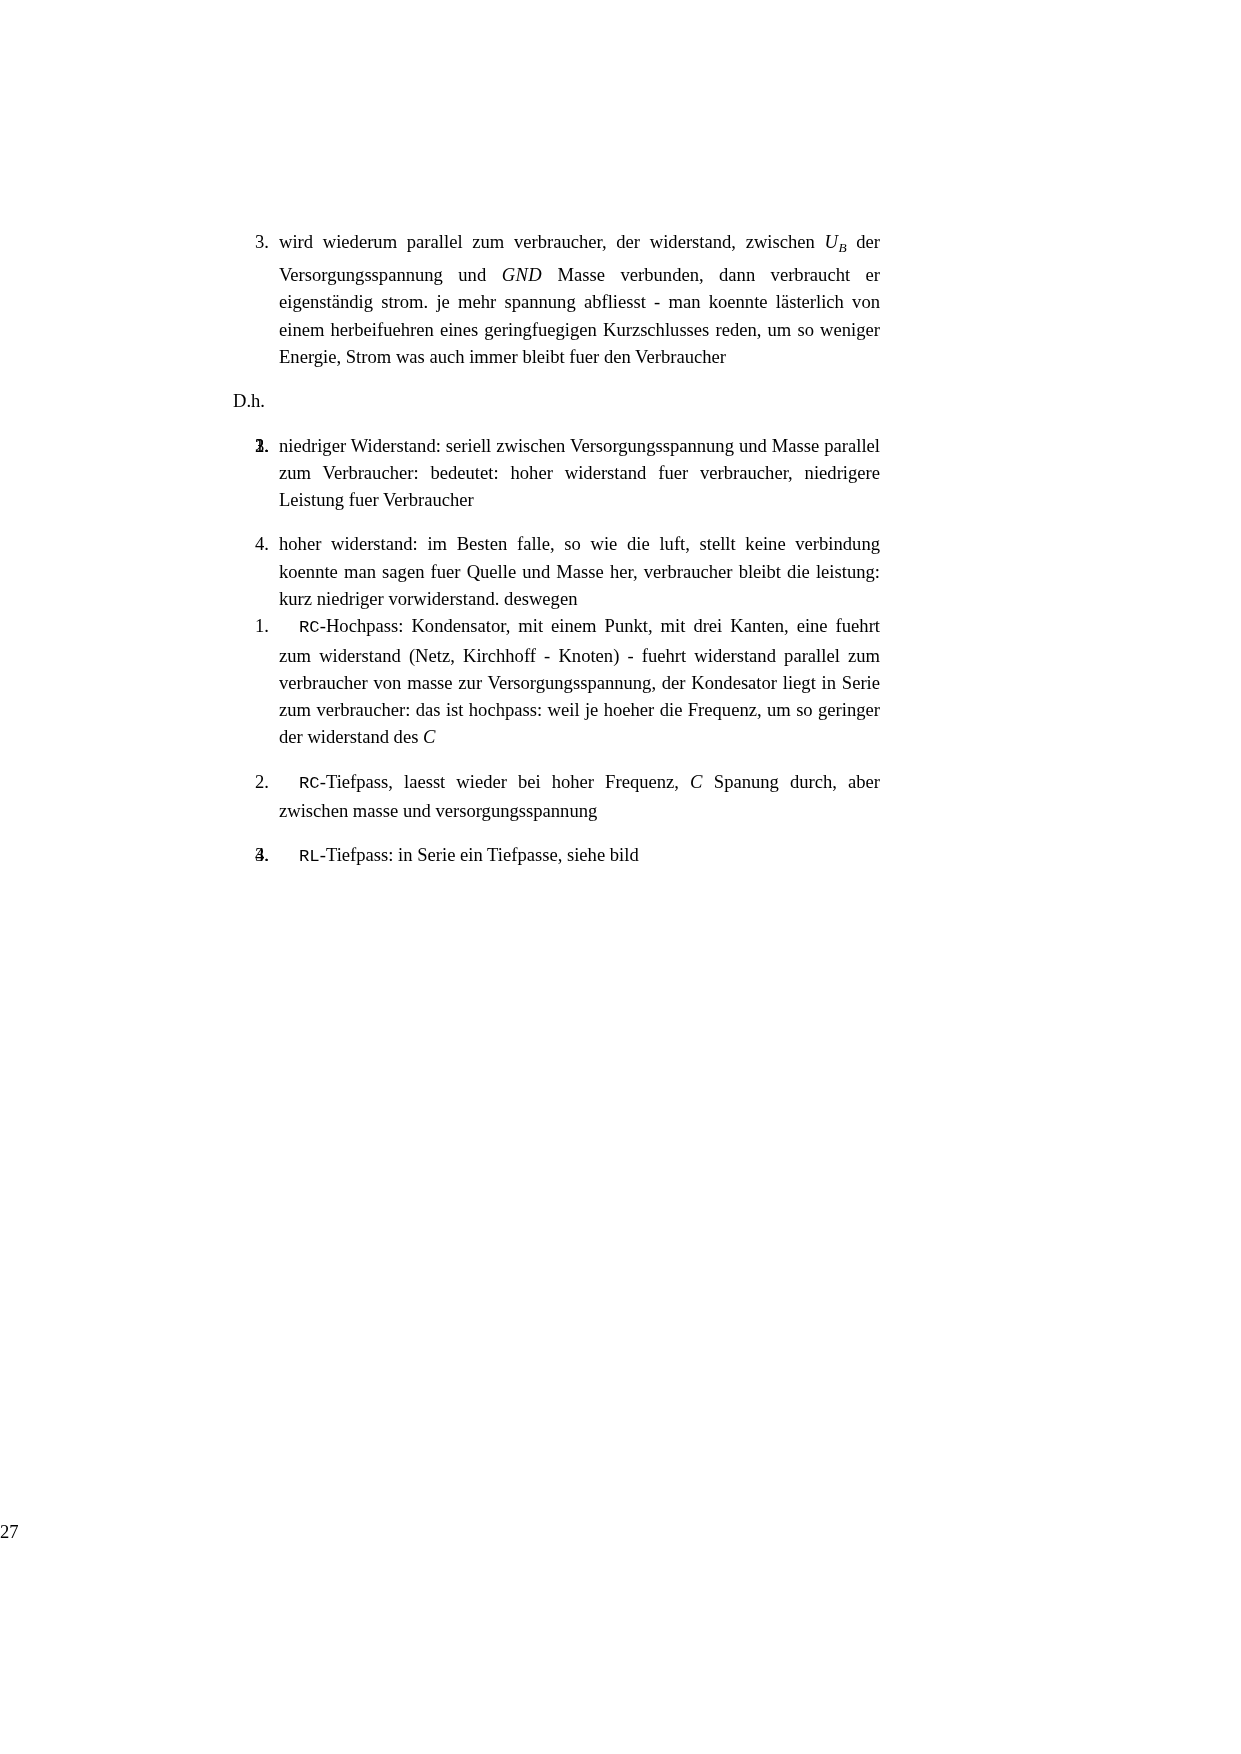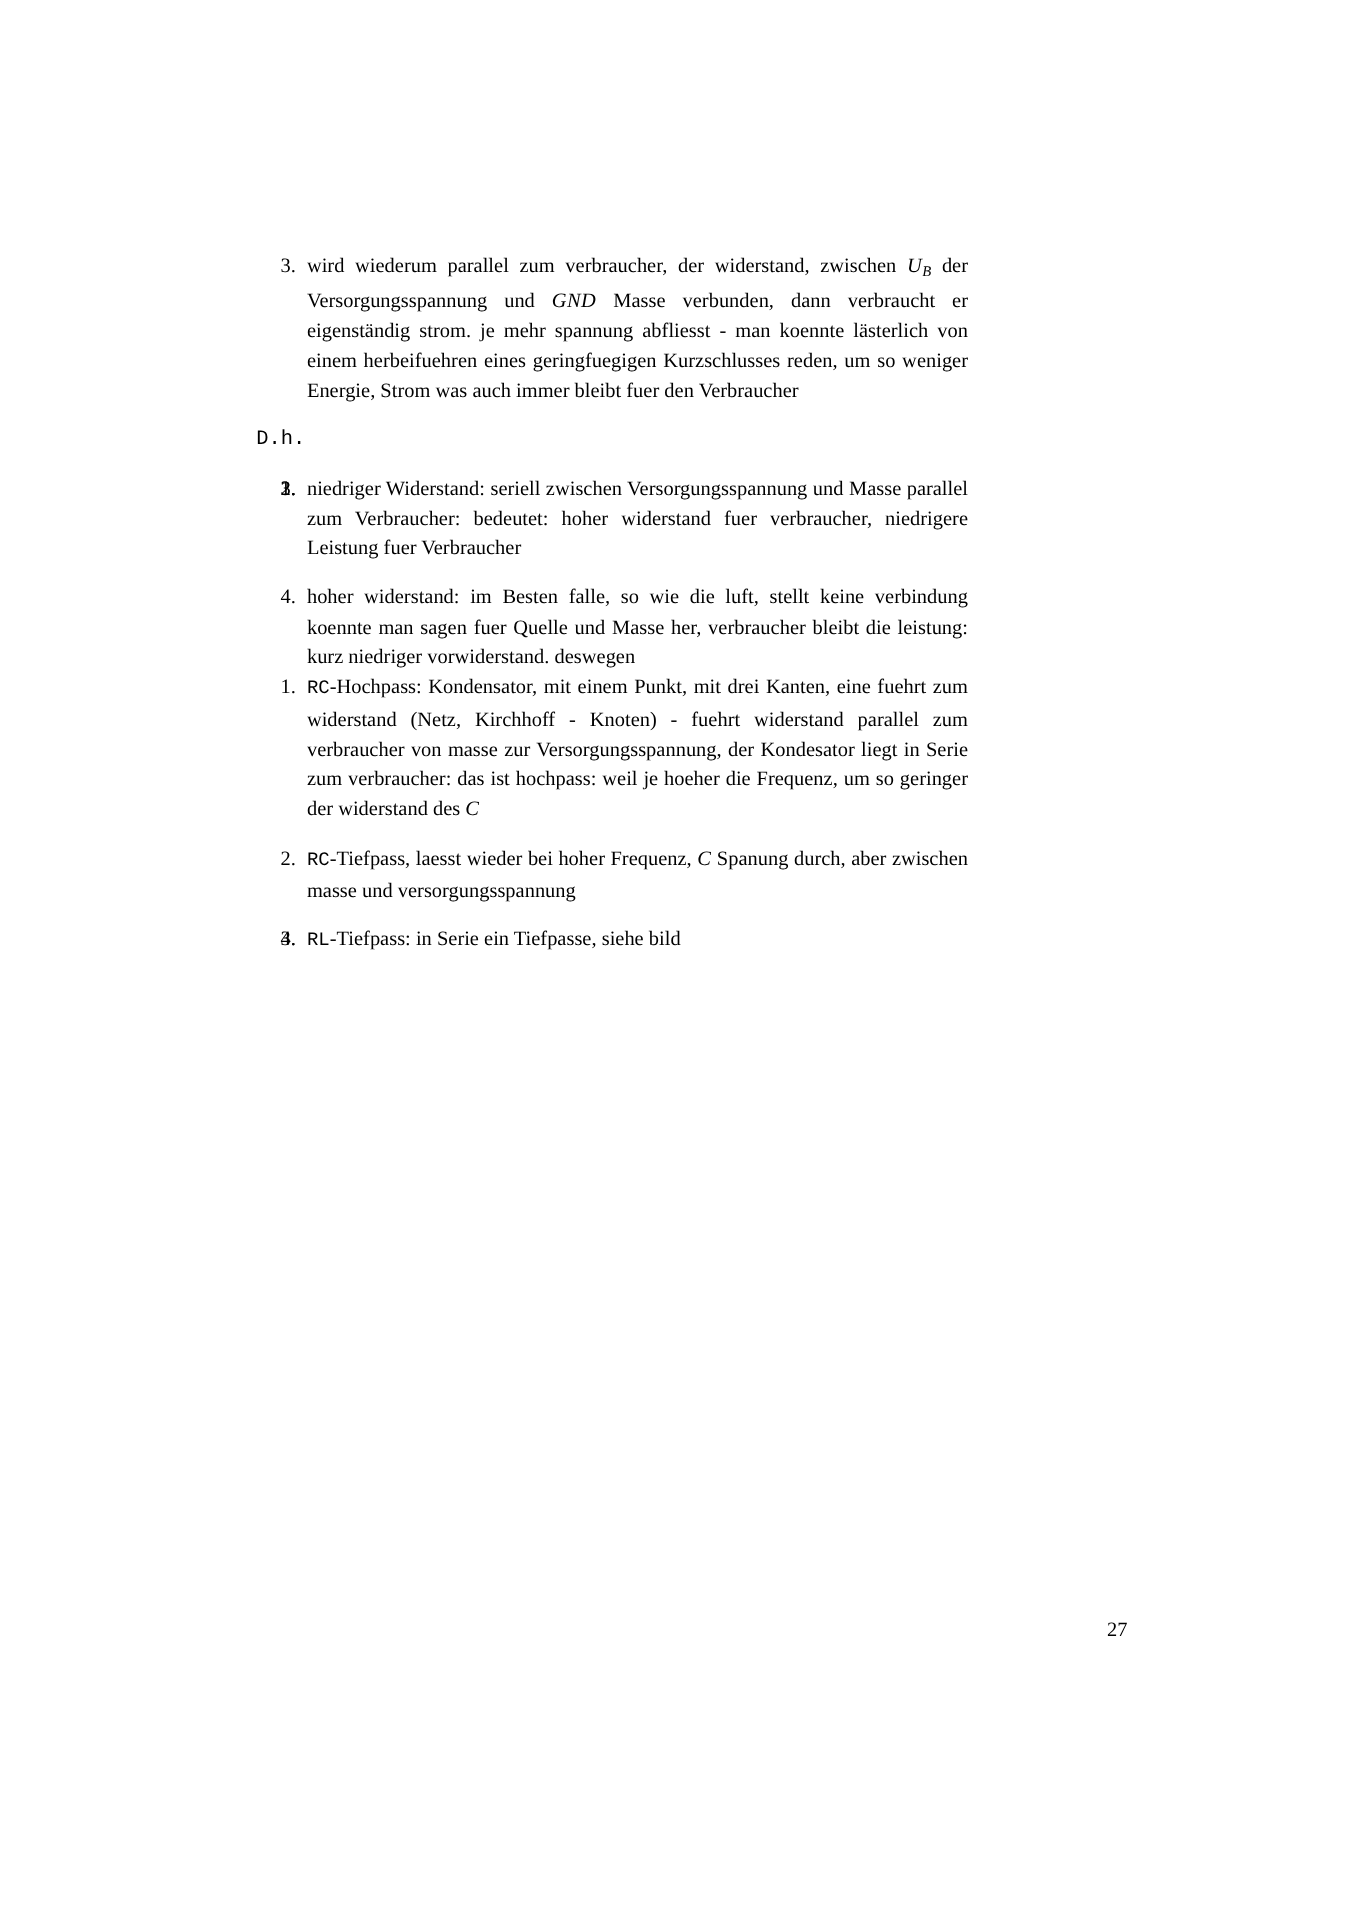--- a/index.html
+++ b/index.html
@@ -54,47 +54,47 @@
     text-align: right;
     font-size: 18.6px;
   }
   .list-block {
     margin-left: 20px;
     margin-right: 0;
   }
   .para {
     margin: 17px 0 0 0;
     text-align: justify;
-    font-family: Liberation Mono, monospace;
   }
 
   
   .math {
     font-family: Liberation Serif, serif;
     font-style: italic;
     letter-spacing: 0.4px;
   }
   .math .sub {
     font-size: 0.72em;
     vertical-align: -0.28em;
     font-style: italic;
     letter-spacing: 0;
   }
   .tt {
     font-family: "Liberation Mono", "DejaVu Sans Mono", monospace;
     font-size: 0.93em;
     letter-spacing: 0;
+    margin-left: 20px;
   }
   
   .folio {
     position: absolute;
     left: 0;
-    top: 1471px;
+    top: 1521px;
     width: 1025px;
-    text-align: right;
+    text-align: left;
     font-size: 18.6px;
     font-family: "Liberation Serif", "DejaVu Serif", serif;
   }
 </style>
 </head>
 <body>
 
 <div class="page">
 
   <div class="content">

